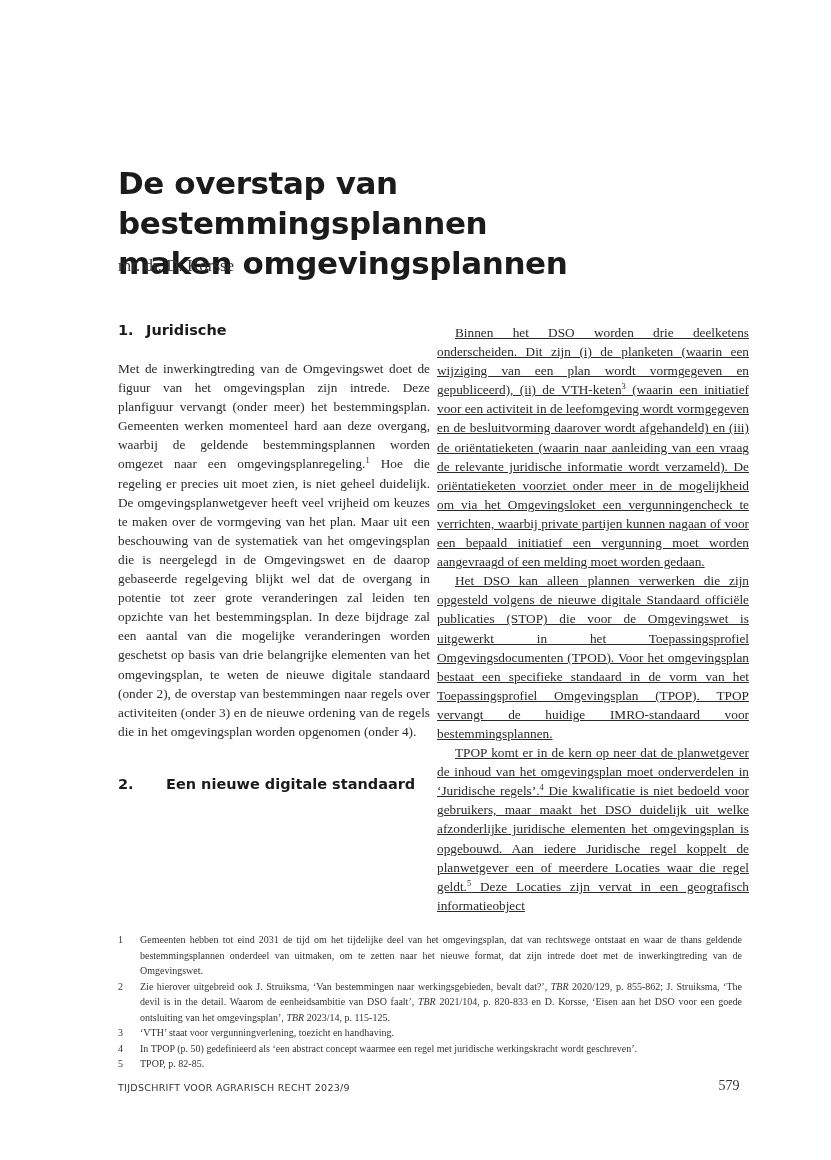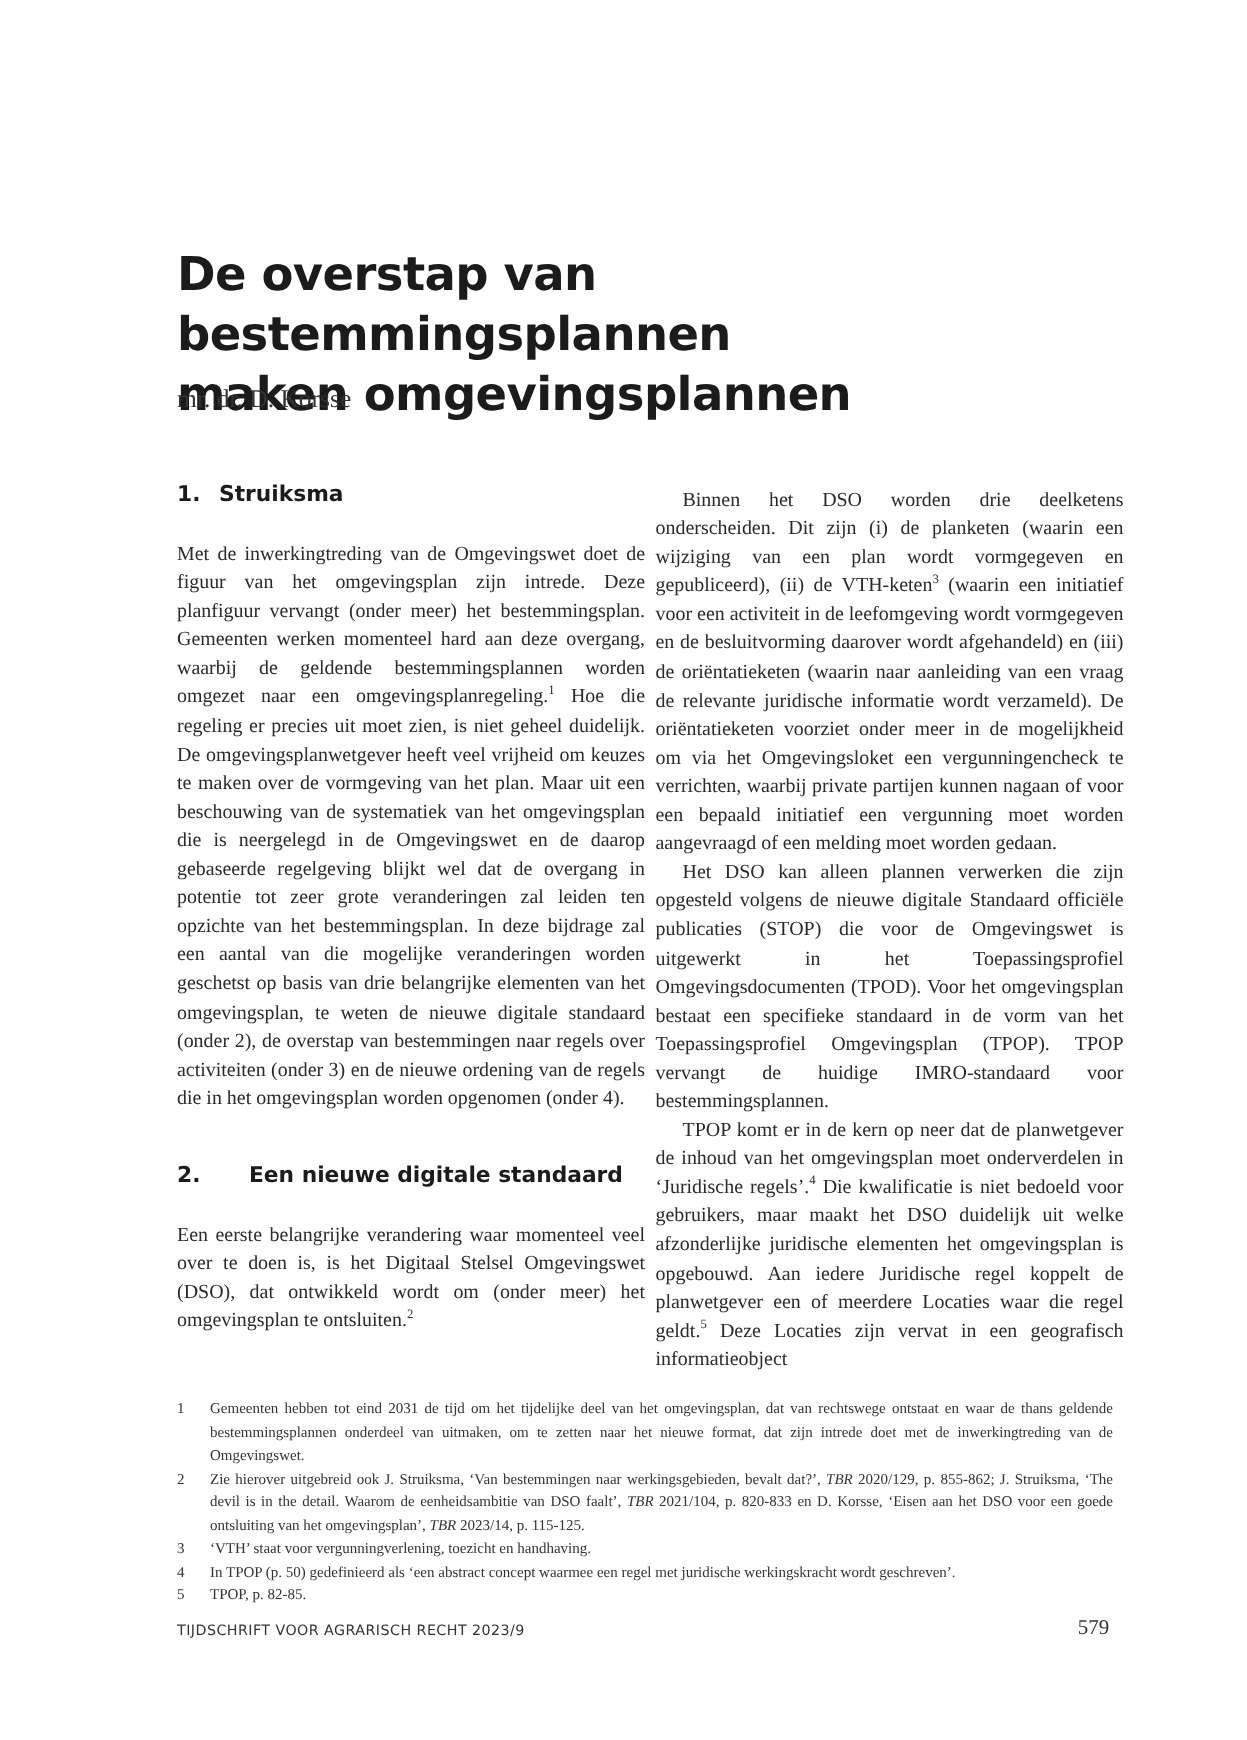--- a/index.html
+++ b/index.html
@@ -12,21 +12,21 @@
     font-size:31px; line-height:40px; letter-spacing:-0.4px; color:#1b1b1b; margin:0;
   }
   .author {
     position:absolute; left:106px; top:256px;
     font-family:"Liberation Serif", serif; font-size:17px; color:#333;
   }
 
   .col { position:absolute; width:312px; font-family:"Liberation Serif", serif;
          font-size:13.3px; line-height:19.1px; color:#2a2a2a; text-align:justify; }
   .col-left { left:106px; top:320px; }
-  .col-right { left:425px; top:323px; }
+  .col-right { left:425px; top:323px;text-decoration:underline; }
 
   .h2 { font-family:"DejaVu Sans", sans-serif; font-weight:bold; font-size:14.5px;
         color:#1b1b1b; margin:0; display:flex; line-height:20px; }
   .h2 .num { display:inline-block; }
   .h2-1 .num { width:28px; }
   .h2-2 .num { width:48px; }
 
   .p { margin:0; }
   .indent { text-indent:18px; }
   sup { font-size:8.5px; line-height:0; vertical-align:super; }
@@ -53,33 +53,30 @@
 
   <h1 class="title">
     <span>De overstap van bestemmingsplannen</span><br>
     <span>maken omgevingsplannen</span>
   </h1>
   <div class="author">mr. dr. D. Korsse</div>
 
   <div class="col col-left">
     <div class="h2 h2-1">
       <span class="num">1.</span>
-      <span>Struiksma</span>
+      <span>Juridische</span>
     </div>
     <p class="p sec1-p">
       <span>Met de inwerkingtreding van de Omgevingswet doet de figuur van het omgevingsplan zijn intrede. Deze planfiguur vervangt (onder meer) het bestemmingsplan. Gemeenten werken momenteel hard aan deze overgang, waarbij de geldende bestemmingsplannen worden omgezet naar een omgevingsplanregeling.</span><sup>1</sup><span> Hoe die regeling er precies uit moet zien, is niet geheel duidelijk. De omgevingsplanwetgever heeft veel vrijheid om keuzes te maken over de vormgeving van het plan. Maar uit een beschouwing van de systematiek van het omgevingsplan die is neergelegd in de Omgevingswet en de daarop gebaseerde regelgeving blijkt wel dat de overgang in potentie tot zeer grote veranderingen zal leiden ten opzichte van het bestemmingsplan. In deze bijdrage zal een aantal van die mogelijke veranderingen worden geschetst op basis van drie belangrijke elementen van het omgevingsplan, te weten de nieuwe digitale standaard (onder 2), de overstap van bestemmingen naar regels over activiteiten (onder 3) en de nieuwe ordening van de regels die in het omgevingsplan worden opgenomen (onder 4).</span>
     </p>
 
     <div class="h2 h2-2 sec2-h">
       <span class="num">2.</span>
       <span>Een nieuwe digitale standaard</span>
     </div>
-    <p class="p sec2-p">
-      <span>Een eerste belangrijke verandering waar momenteel veel over te doen is, is het Digitaal Stelsel Omgevingswet (DSO), dat ontwikkeld wordt om (onder meer) het omgevingsplan te ontsluiten.</span><sup>2</sup>
-    </p>
   </div>
 
   <div class="col col-right">
     <p class="p indent">
       <span>Binnen het DSO worden drie deelketens onderscheiden. Dit zijn (i) de planketen (waarin een wijziging van een plan wordt vormgegeven en gepubliceerd), (ii) de VTH-keten</span><sup>3</sup><span> (waarin een initiatief voor een activiteit in de leefomgeving wordt vormgegeven en de besluitvorming daarover wordt afgehandeld) en (iii) de oriëntatieketen (waarin naar aanleiding van een vraag de relevante juridische informatie wordt verzameld). De oriëntatieketen voorziet onder meer in de mogelijkheid om via het Omgevingsloket een vergunningencheck te verrichten, waarbij private partijen kunnen nagaan of voor een bepaald initiatief een vergunning moet worden aangevraagd of een melding moet worden gedaan.</span>
     </p>
     <p class="p indent">
       <span>Het DSO kan alleen plannen verwerken die zijn opgesteld volgens de nieuwe digitale Standaard officiële publicaties (STOP) die voor de Omgevingswet is uitgewerkt in het Toepassingsprofiel Omgevingsdocumenten (TPOD). Voor het omgevingsplan bestaat een specifieke standaard in de vorm van het Toepassingsprofiel Omgevingsplan (TPOP). TPOP vervangt de huidige IMRO-standaard voor bestemmingsplannen.</span>
     </p>
     <p class="p indent">

